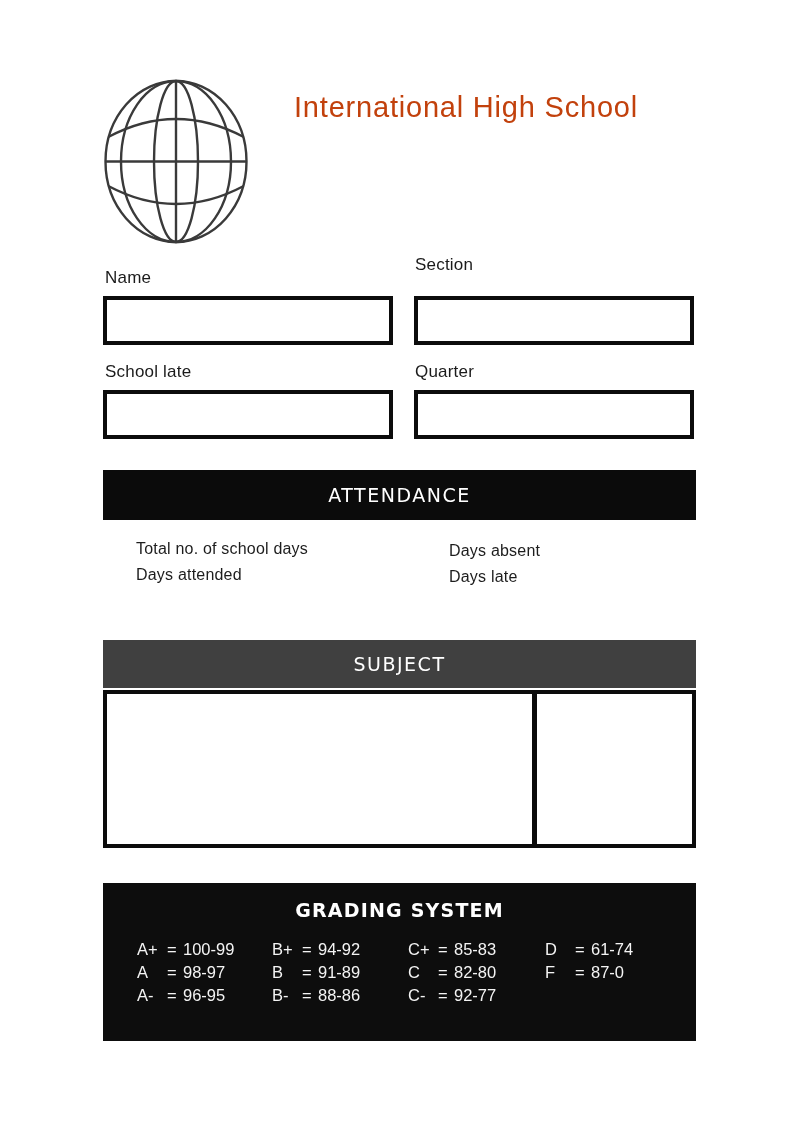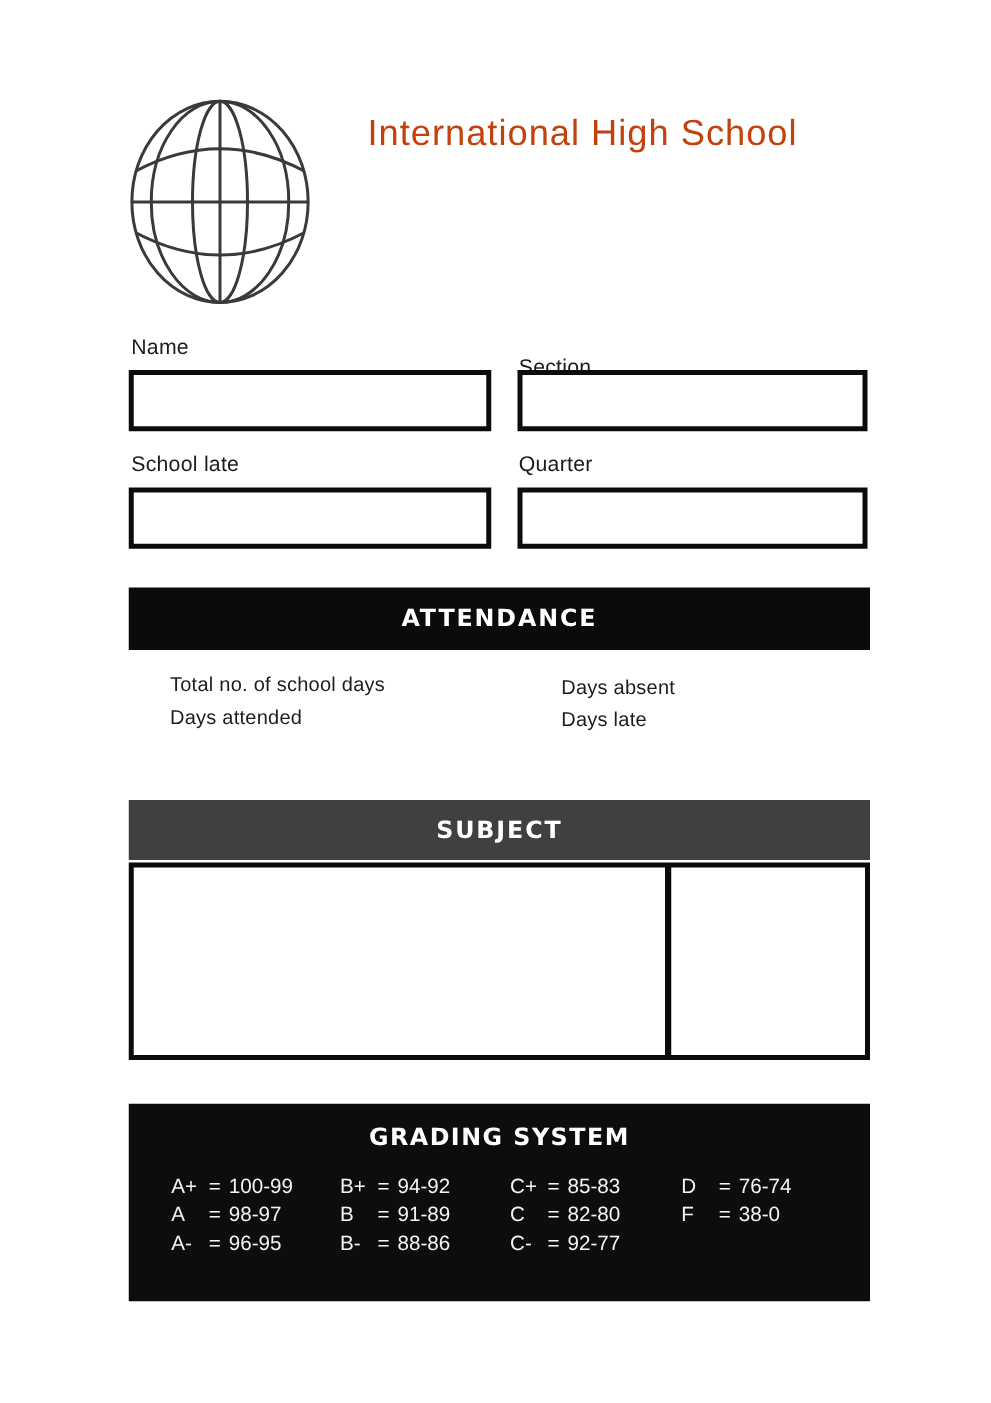--- a/index.html
+++ b/index.html
@@ -23,21 +23,21 @@
   .f-input{
     position:absolute;box-sizing:border-box;border:4px solid #0c0c0c;background:#ffffff;
     font-size:18px;padding:0 10px;font-family:"Liberation Sans", sans-serif;outline:none;
   }
   
   .bar{
     position:absolute;left:103px;width:593px;height:50px;background:#0b0b0b;
     display:flex;align-items:center;justify-content:center;
   }
   .bar-text{
-    color:#ffffff;font-family:"DejaVu Sans", sans-serif;font-weight:bold;
+    color:#ffffff;font-family:"DejaVu Sans", sans-serif;font-weight:normal;
     font-size:19px;letter-spacing:1.5px;
   }
   
   .att-item{position:absolute;font-size:16px;color:#1d1d1d;letter-spacing:0.2px;}
   
   .subject{position:absolute;left:103px;top:640px;width:593px;}
   .subject-head{
     height:48px;background:#404040;display:flex;align-items:center;justify-content:center;
     margin-bottom:2px;
   }
@@ -85,21 +85,21 @@
     </g>
   </svg>
 
   <div class="title-block">
     <div class="subtitle">International High School</div>
   </div>
 
   <label class="f-label" style="left:105px;top:268px;">Name</label>
   <input class="f-input" style="left: 103px; top: 296px; width: 290px; height: 49px;" aria-label="Name">
 
-  <label class="f-label" style="left:415px;top:284px;">Section</label>
+  <label class="f-label" style="left:415px;top:255px;">Section</label>
   <input class="f-input" style="left: 414px; top: 296px; width: 280px; height: 49px;" aria-label="Section">
 
   <label class="f-label" style="left:105px;top:362px;">School late</label>
   <input class="f-input" style="left: 103px; top: 390px; width: 290px; height: 49px;" aria-label="School year">
 
   <label class="f-label" style="left:415px;top:362px;">Quarter</label>
   <input class="f-input" style="left: 414px; top: 390px; width: 280px; height: 49px;" aria-label="Quarter">
 
   <div class="bar" style="top:470px;">
     <span class="bar-text">ATTENDANCE</span>
@@ -174,23 +174,23 @@
         <span class="gl">C-</span>
         <span class="ge">=</span>
         <span class="gv">92-77</span>
       </div>
     </div>
 
     <div class="g-col c4">
       <div class="gr">
         <span class="gl">D</span>
         <span class="ge">=</span>
-        <span class="gv">76-74</span>
+        <span class="gv">61-74</span>
       </div>
       <div class="gr">
         <span class="gl">F</span>
         <span class="ge">=</span>
-        <span class="gv">38-0</span>
+        <span class="gv">87-0</span>
       </div>
     </div>
   </div>
 
 </div>
 
 </body></html>

